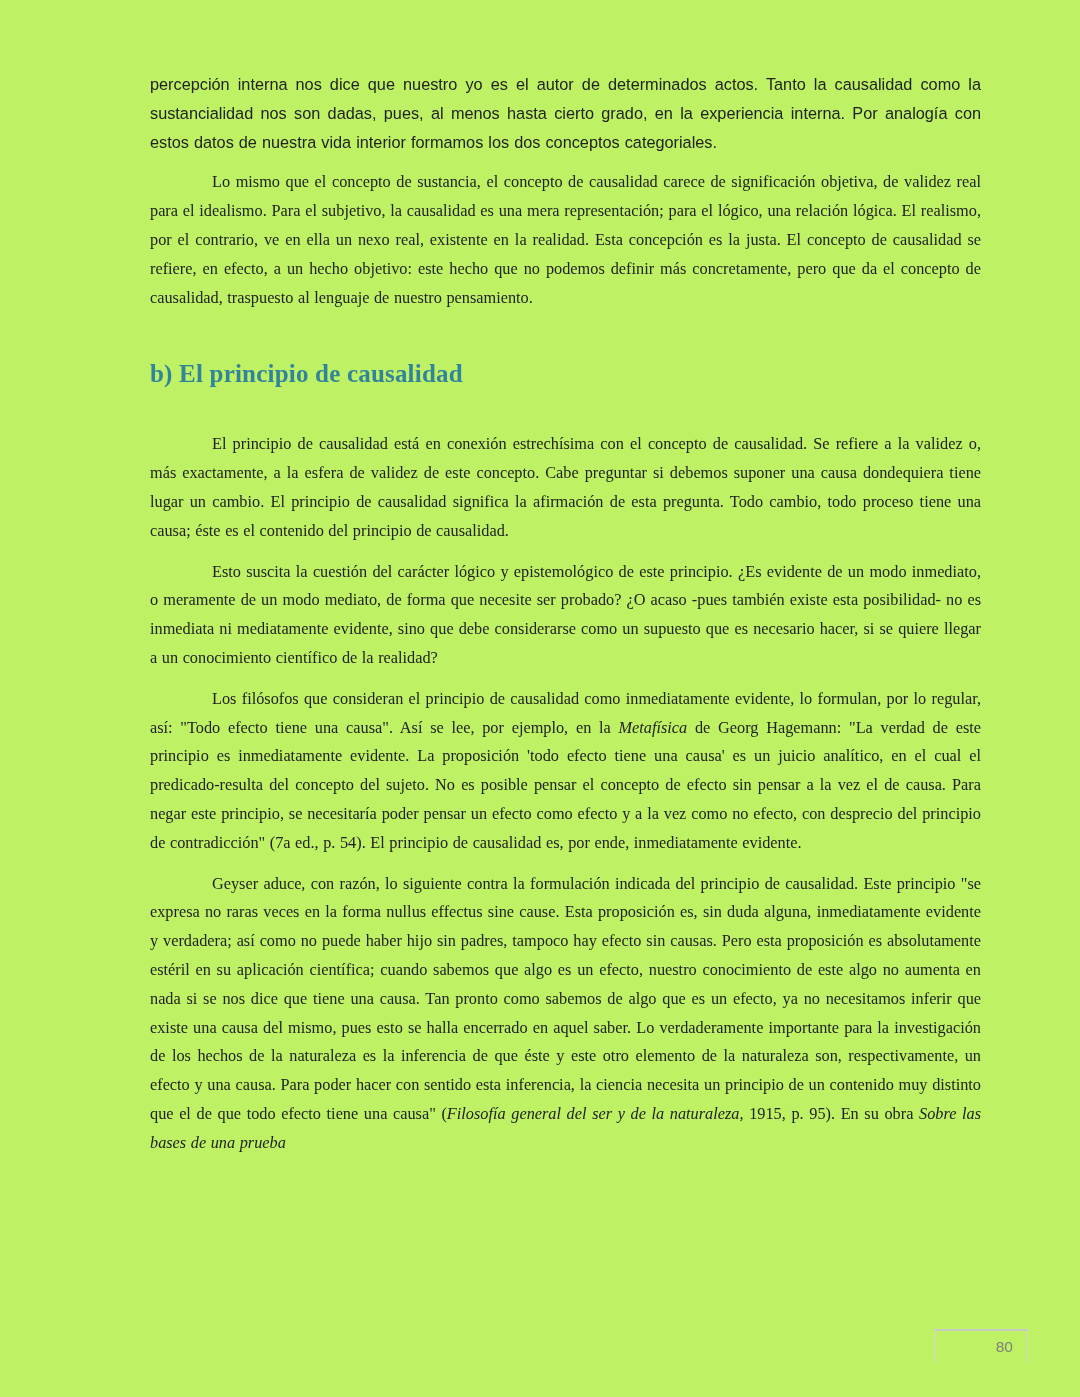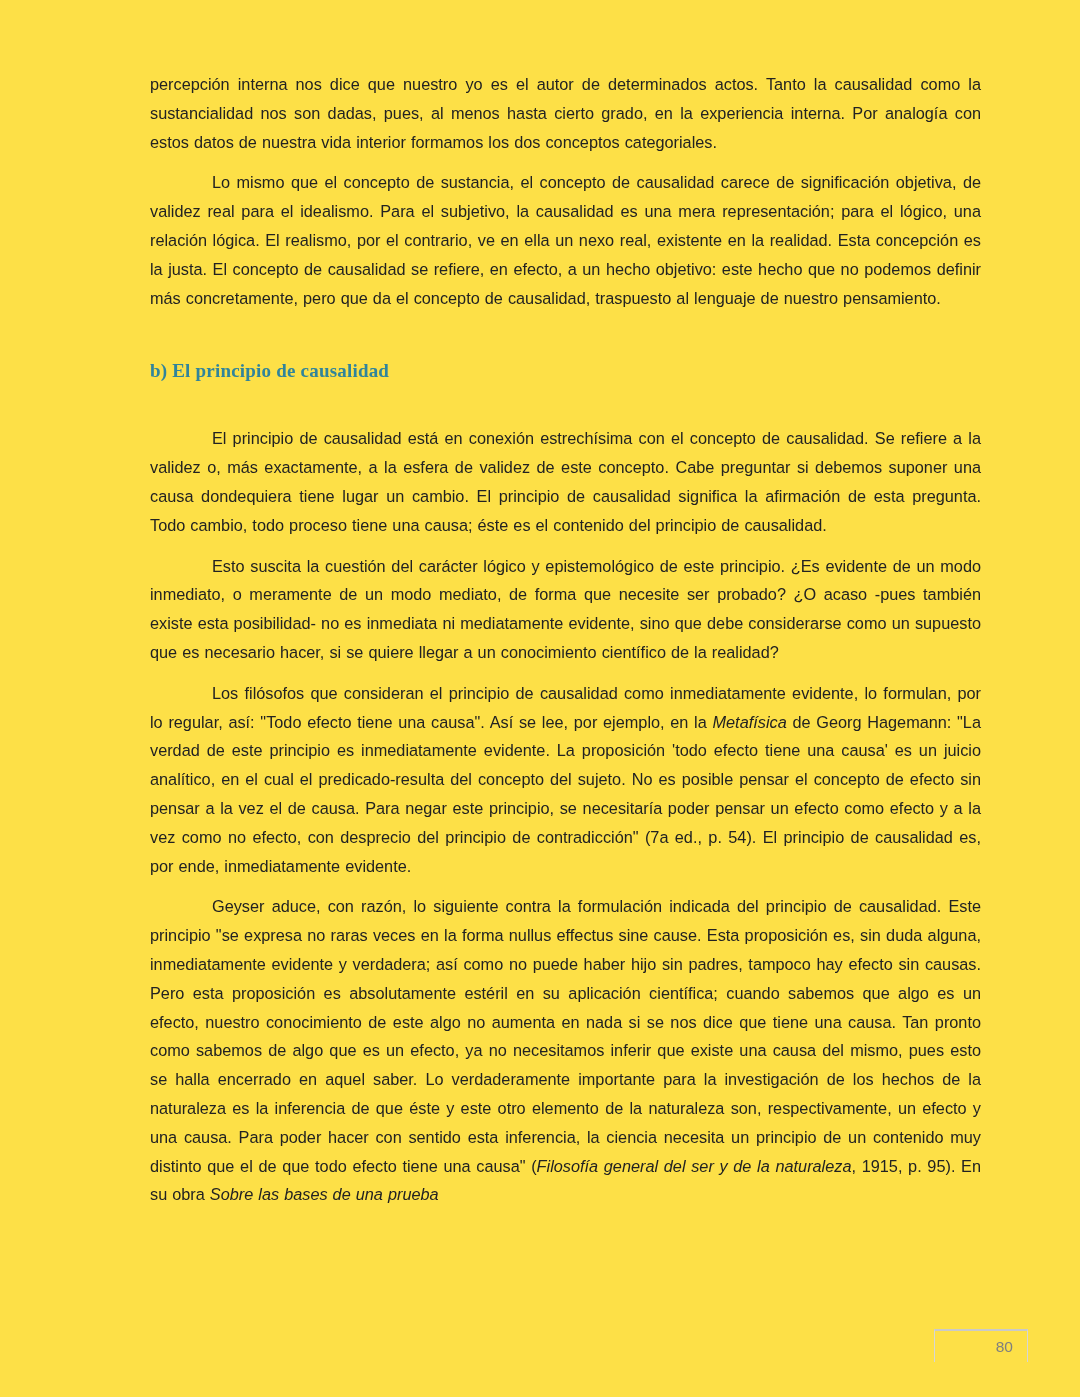--- a/index.html
+++ b/index.html
@@ -8,45 +8,46 @@
     width: 1080px;
     height: 1397px;
     position: relative;
     overflow: hidden;
     font-family: "Liberation Sans", sans-serif;
     color: #222222;
   }
   .page {
     position: absolute;
     inset: 0;
-    background: #fde047;
+    background: #bef264;
   }
   .content {
     position: absolute;
     left: 150px;
     top: 70px;
     width: 831px;
   }
   p.para {
     font-size: 16.3px;
     line-height: 28.8px;
     text-align: justify;
     margin-bottom: 12px;
     word-spacing: 0.5px;
   }
   p.para.indent {
     text-indent: 62px;
+    font-family: Liberation Serif, serif;
   }
   p.para em {
     font-style: italic;
   }
   h2.heading {
     font-family: "Liberation Serif", serif;
     font-weight: bold;
-    font-size: 19px;
+    font-size: 25px;
     color: var(--accent, #31849B);
     margin-top: 48px;
     margin-bottom: 42px;
     letter-spacing: 0.2px;
   }
   .footer {
     position: absolute;
     right: 52px;
     top: 1329px;
   }

